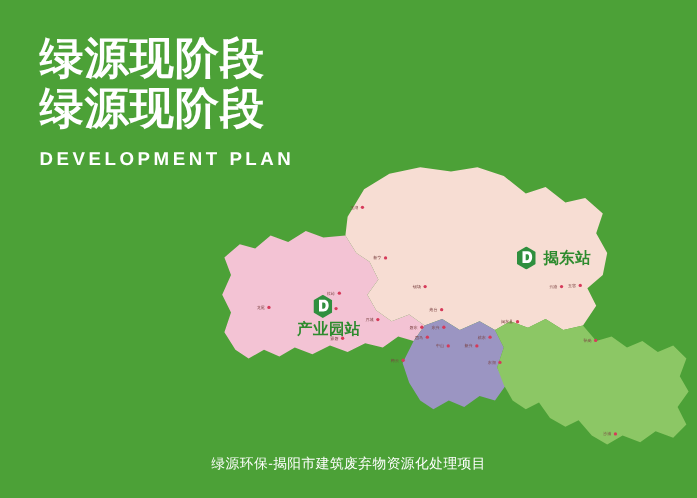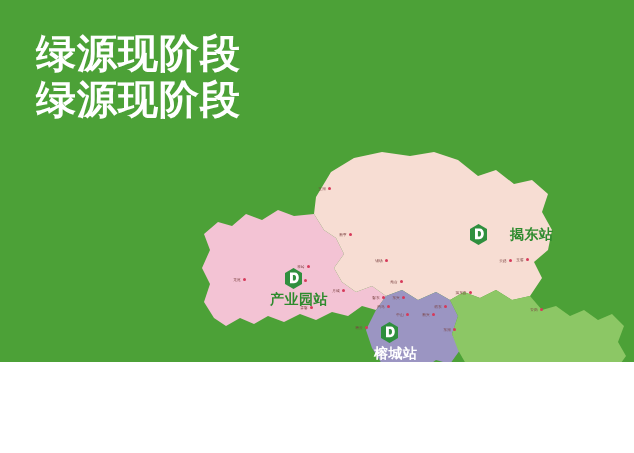--- a/index.html
+++ b/index.html
@@ -6,21 +6,21 @@
     margin: 0;
     padding: 0;
     background: #ffffff;
   }
   body {
     font-family: "Liberation Sans", "DejaVu Sans", sans-serif;
   }
   #poster {
     position: relative;
     width: 634px;
-    height: 362px;
+    height: 453px;
     overflow: hidden;
     background: #4ca137;
   }
 
   
   .title-block {
     position: absolute;
     left: 36px;
     top: 30px;
     z-index: 6;
@@ -65,21 +65,21 @@
   .station .marker {
     width: 17px;
     height: 21px;
     flex: 0 0 auto;
   }
   .station .st-label {
     font-size: 14px;
     font-weight: bold;
     letter-spacing: 0.5px;
   }
-  .station.icon-left .st-label { margin-left: 23px; }
+  .station.icon-left .st-label { margin-left: 7px; }
   .station.icon-right .st-label { margin-right: 7px; }
   .label-green { color: #2e8b2e; }
   .label-white { color: #ffffff; }
 
   #st-jiedong   { left: 470px; top: 224px; }
   #st-chanye    { left: 258px; top: 268px; flex-direction: column; align-items: center; }
   #st-rongcheng { left: 362px; top: 322px; flex-direction: column; align-items: center; }
   #st-konggang  { left: 522px; top: 363px; }
 
   #st-chanye .st-label,
@@ -124,20 +124,21 @@
   }
 </style>
 </head>
 <body>
 
 <div id="poster">
 
   <div class="title-block">
     <div class="title-line">绿源现阶段</div>
     <div class="title-line">绿源现阶段</div>
+    <div class="subtitle">DEVELOPMENT PLAN</div>
   </div>
 
   <div class="map-wrap">
     <svg class="map-svg" viewBox="0 0 438 265">
 
       <path fill="#f7ddd3" d="M120,47 L135,22 L158,8 L186,2 L214,6 L238,2 L262,10 L282,26 L300,20 L318,34
            L336,30 L352,44 L346,62 L356,80 L352,100 L338,112 L346,128 L334,146 L316,150
            L300,140 L284,148 L268,142 L254,150 L240,142 L222,150 L206,140 L190,146
            L176,136 L160,142 L146,132 L138,118 L148,104 L140,88 L128,80 L118,64 Z"></path>
 
@@ -168,28 +169,20 @@
 
   <div class="station" id="st-chanye">
     <svg class="marker" viewBox="0 0 17 21">
       <path d="M8.5,0 L17,5 L17,16 L8.5,21 L0,16 L0,5 Z" fill="#2f8f3e"></path>
       <path d="M5,4.5 L9.5,4.5 C12.3,4.5 13.8,6.6 13.8,9.6 C13.8,13 12.1,15.2 9,15.2 L5,15.2 Z
                M7.9,7.1 L7.9,12.6 L9,12.6 C10.4,12.6 11,11.4 11,9.7 C11,8 10.4,7.1 9.1,7.1 Z" fill="#ffffff"></path>
     </svg>
     <span class="st-label label-green">产业园站</span>
   </div>
 
-  <div class="station" id="st-rongcheng">
-    <svg class="marker" viewBox="0 0 17 21">
-      <path d="M8.5,0 L17,5 L17,16 L8.5,21 L0,16 L0,5 Z" fill="#2f8f3e"></path>
-      <path d="M5,4.5 L9.5,4.5 C12.3,4.5 13.8,6.6 13.8,9.6 C13.8,13 12.1,15.2 9,15.2 L5,15.2 Z
-               M7.9,7.1 L7.9,12.6 L9,12.6 C10.4,12.6 11,11.4 11,9.7 C11,8 10.4,7.1 9.1,7.1 Z" fill="#ffffff"></path>
-    </svg>
-    <span class="st-label label-white">榕城站</span>
-  </div>
 
 
   <div id="towns-layer">
       <div class="town" style="left: 318px; top: 186px;">
         <span class="t-name">玉湖</span>
         <span class="t-dot"></span>
       </div>
       <div class="town" style="left: 339px; top: 232px;">
         <span class="t-name">新亨</span>
         <span class="t-dot"></span>
@@ -270,15 +263,16 @@
         <span class="t-name">登岗</span>
         <span class="t-dot"></span>
       </div>
       <div class="town" style="left: 548px; top: 392px;">
         <span class="t-name">沙浦</span>
         <span class="t-dot"></span>
       </div>
     </div>
 
   <div class="caption">
+    <div>绿源环保-揭阳市建筑废弃物资源化处理项目</div>
   </div>
 
 </div>
 
 </body></html>

